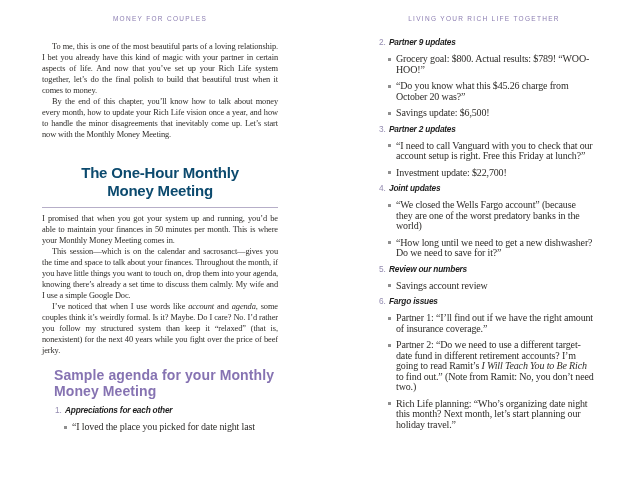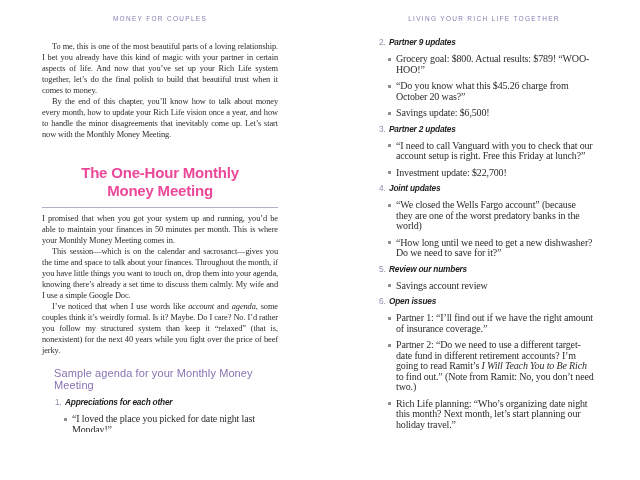--- a/index.html
+++ b/index.html
@@ -38,31 +38,31 @@
   p.p-after-rule { margin-top: 5px; }
 
   .section-heading {
     margin: 24px 0 0 0;
     text-align: center;
     font-family: "Liberation Sans", "DejaVu Sans", sans-serif;
     font-weight: bold;
     font-size: 15px;
     line-height: 17.5px;
     letter-spacing: -0.2px;
-    color: #ec4899;
+    color: #0c4a6e;
   }
   .section-heading .hl { display: block; }
 
   .rule { margin-top: 8px; height: 0; border-top: 1px solid #b6aec8; }
 
   .agenda-heading {
     margin: 11px 0 0 12px;
     font-family: "Liberation Sans", "DejaVu Sans", sans-serif;
-    font-weight: normal;
-    font-size: 11px;
+    font-weight: bold;
+    font-size: 14px;
     letter-spacing: 0.1px;
     color: #8673b2;
   }
 
   .agenda-item { margin-top: 6px; }
   .page.right .agenda-item { margin-top: 5px; }
   .page.right .agenda-item.first { margin-top: 15px; }
 
   .item-head {
     display: flex;
@@ -210,21 +210,21 @@
       </div>
       <div class="bullet">
         <span class="marker"></span>
         <span class="btext">Savings account review</span>
       </div>
     </div>
 
     <div class="agenda-item">
       <div class="item-head">
         <span class="item-num">6.</span>
-        <span class="item-label">Open issues</span>
+        <span class="item-label">Fargo issues</span>
       </div>
       <div class="bullet">
         <span class="marker"></span>
         <span class="btext">Partner 1: “I’ll find out if we have the right amount of insurance coverage.”</span>
       </div>
       <div class="bullet">
         <span class="marker"></span>
         <span class="btext"><span>Partner 2: “Do we need to use a different target-date fund in different retirement accounts? I’m going to read Ramit’s </span><em>I Will Teach You to Be Rich</em><span> to find out.” (Note from Ramit: No, you don’t need two.)</span></span>
       </div>
       <div class="bullet">

